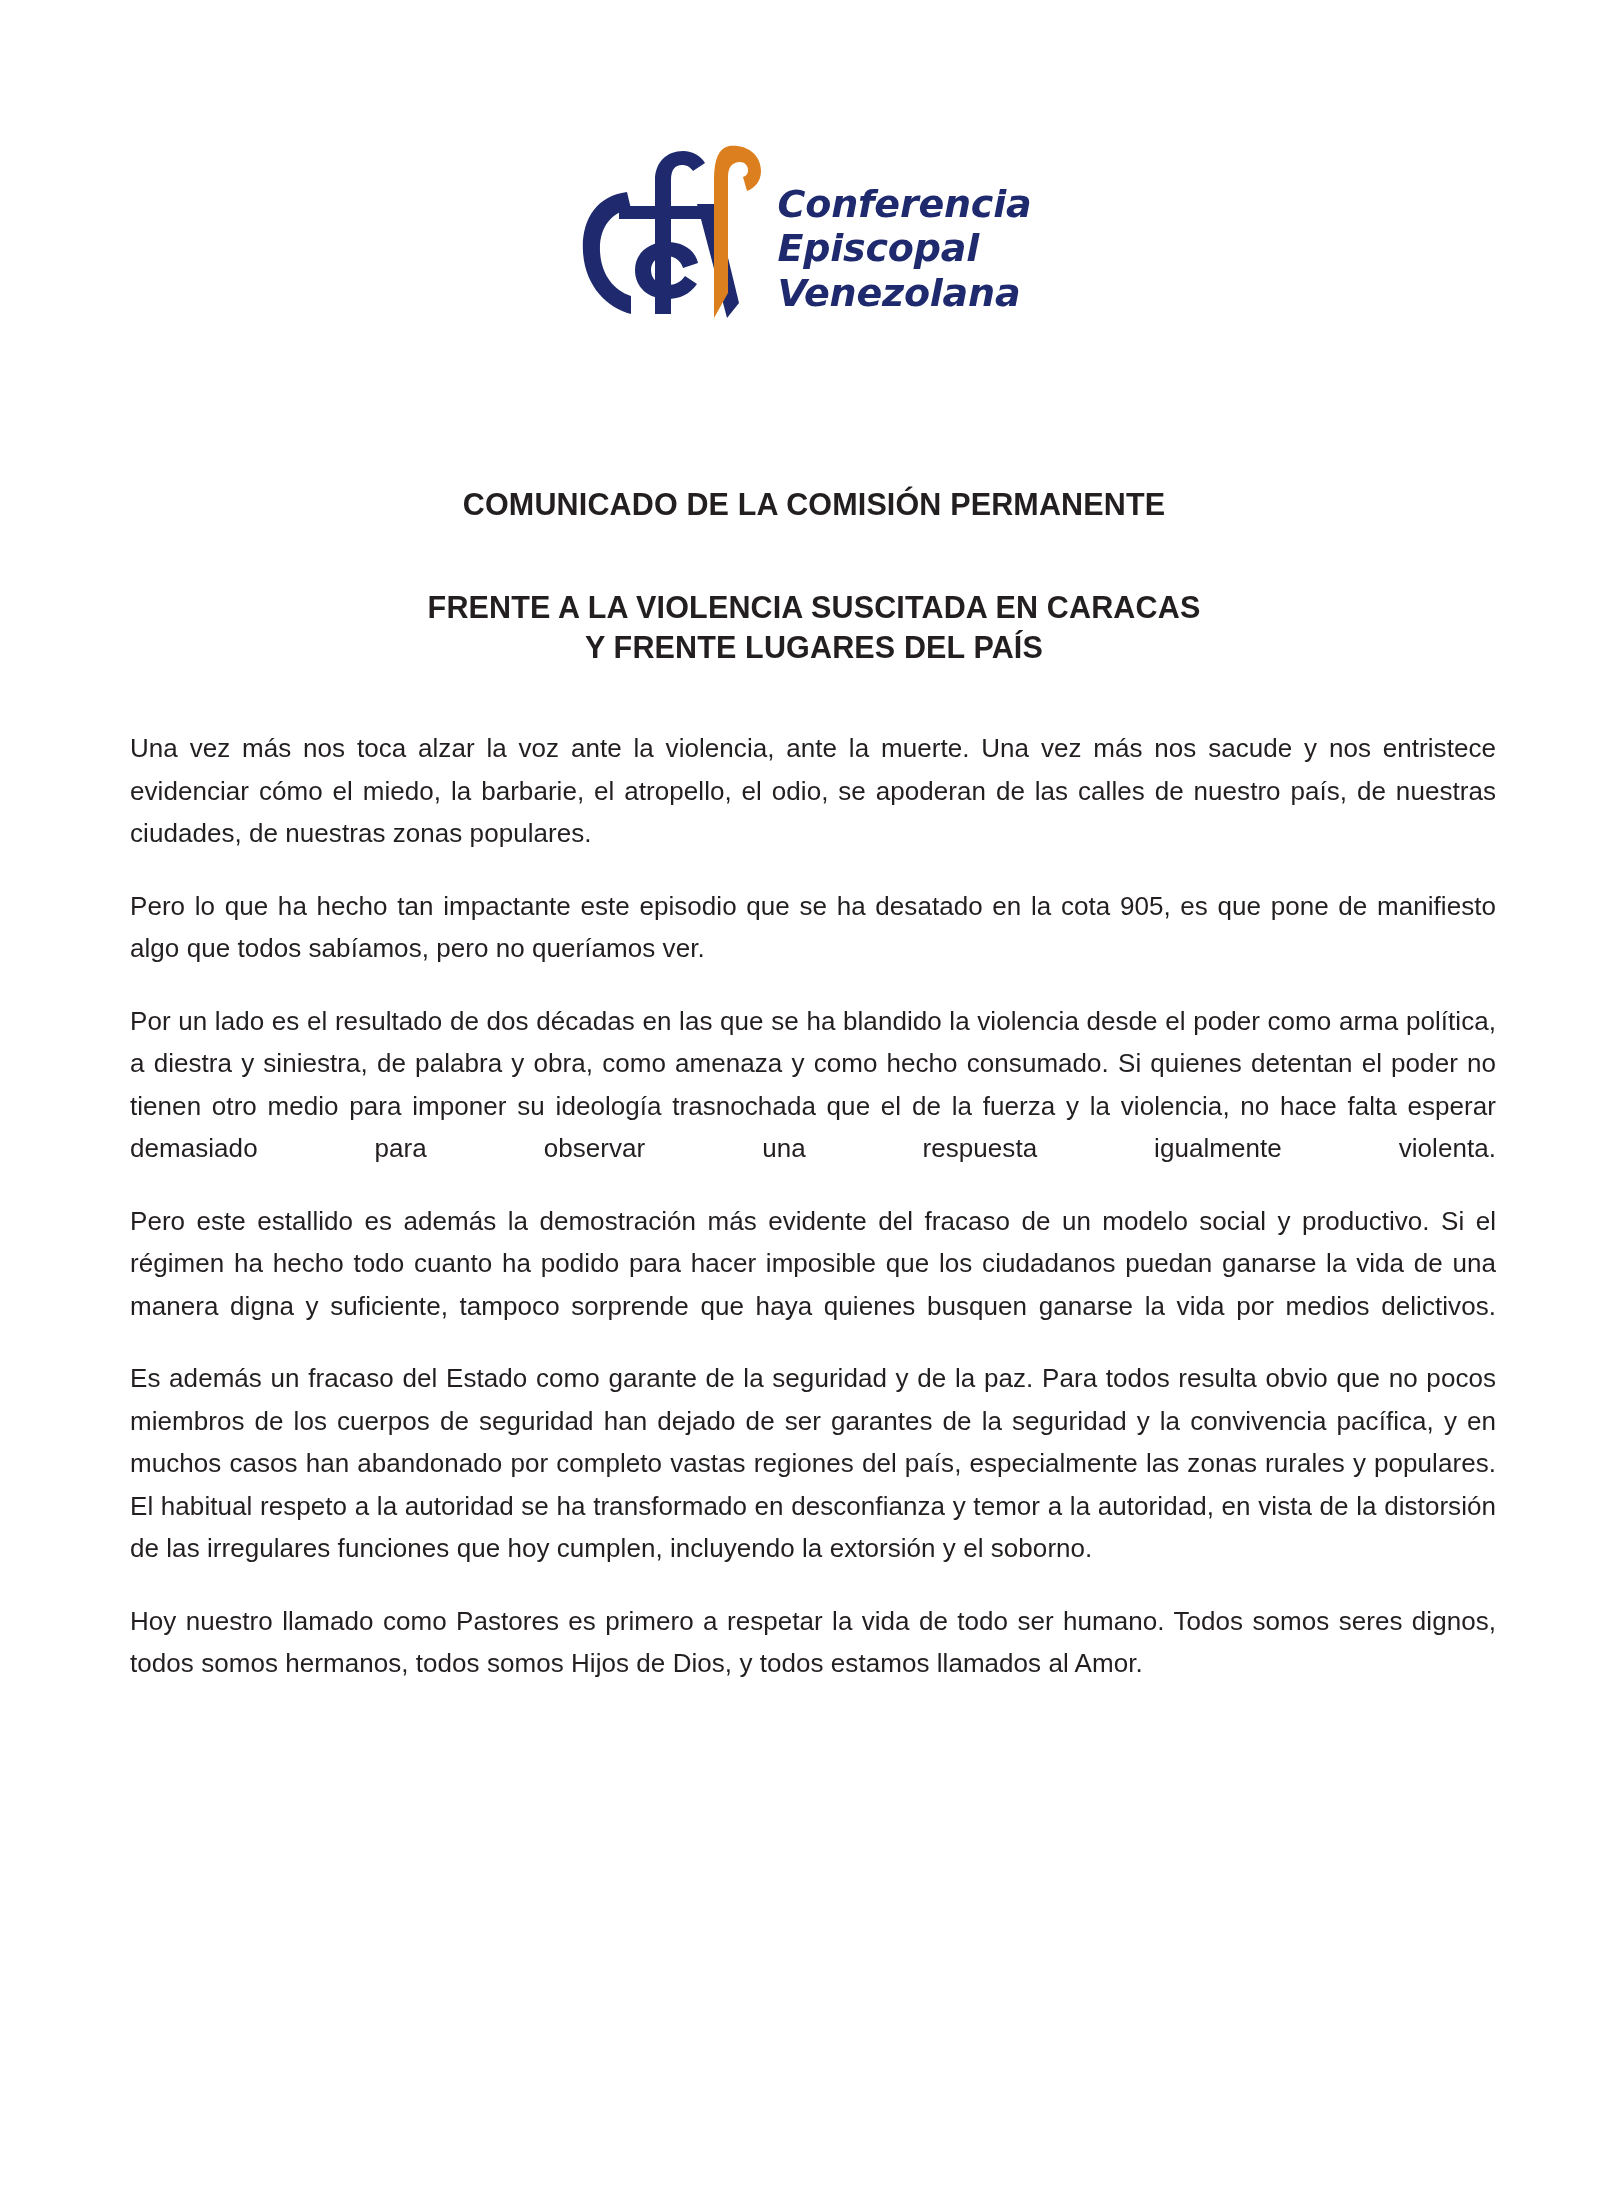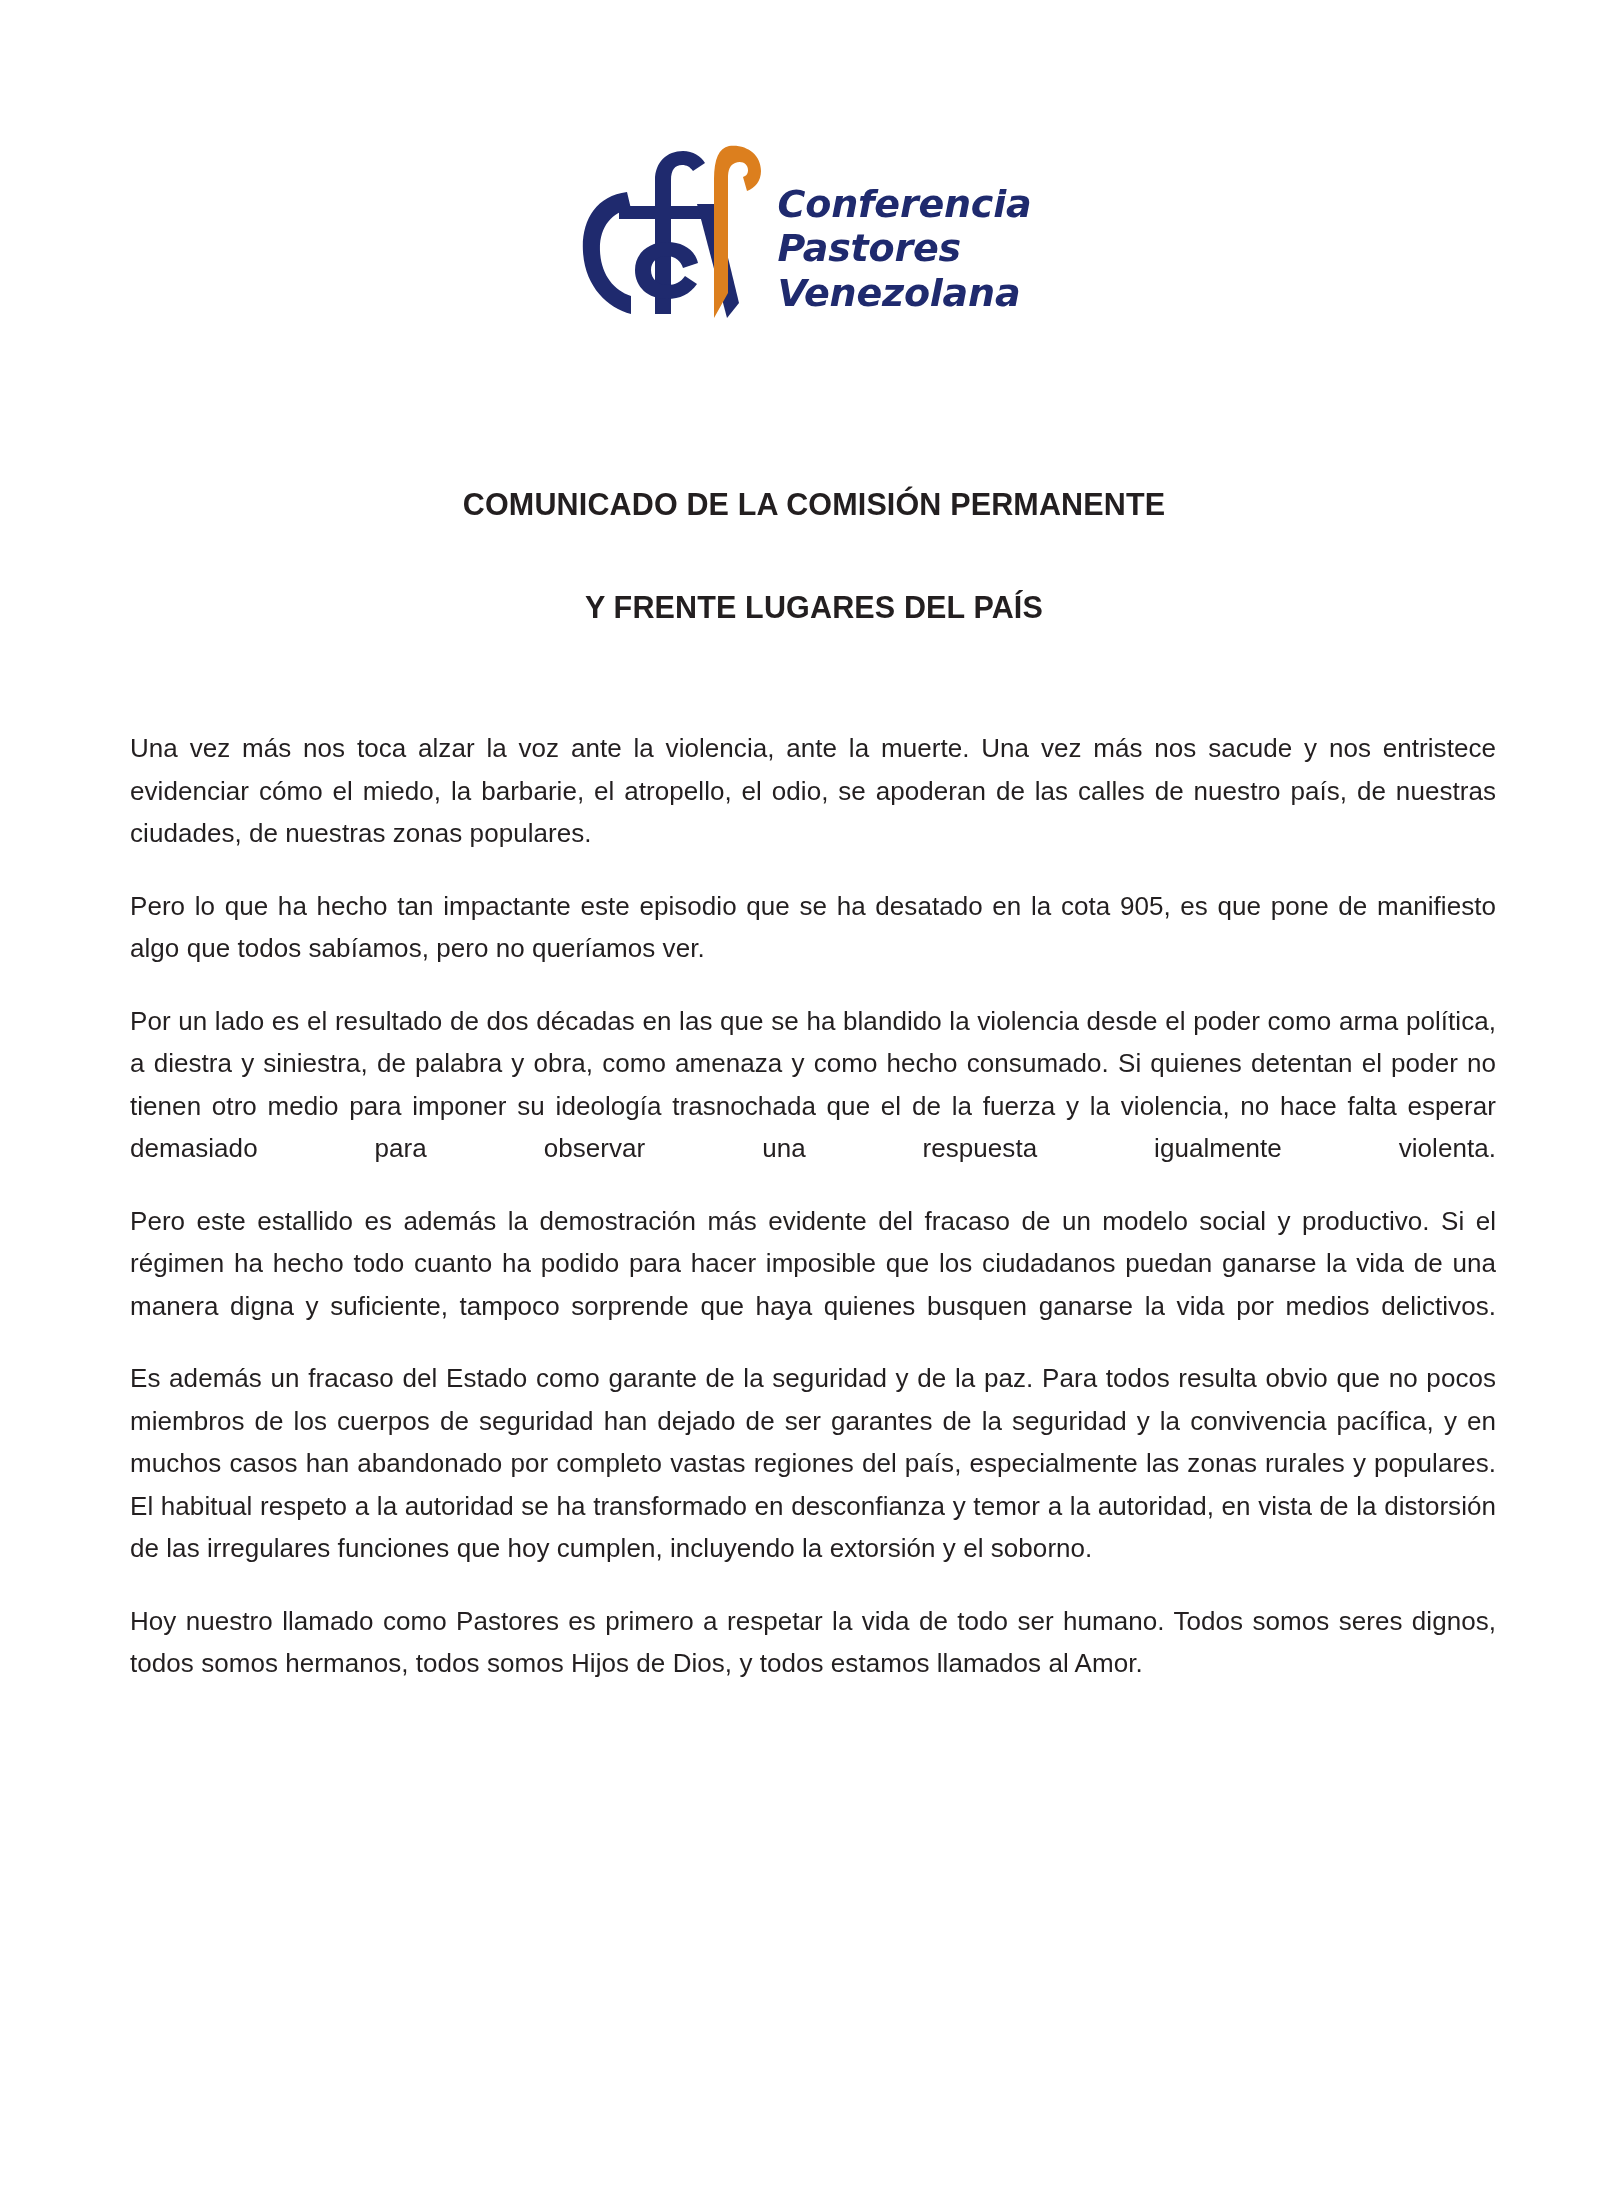--- a/index.html
+++ b/index.html
@@ -154,29 +154,30 @@
         <path d="M128 86 L146 86 L170 185 L158 200 L128 86 Z" fill="#1F2A6E"></path>
 
         <path d="M160 28 C178 26 192 37 192 53 C192 63 186 70 178 73
                  L174 59 C177 58 179 56 179 52 C179 46 173 42 166 45
                  C161 47 159 52 159 60 L159 175 L145 200 L145 61
                  C145 41 150 30 160 28 Z" fill="#DC7F1E"></path>
       </svg>
 
       <div class="logo-wordmark">
         <span>Conferencia</span>
-        <span>Pastores</span>
+        <span>Episcopal</span>
         <span>Venezolana</span>
       </div>
     </div>
   </div>
 
   <div class="headings">
     <h1 class="doc-title">COMUNICADO DE LA COMISIÓN PERMANENTE</h1>
     <h2 class="doc-subtitle">
+      <span class="sub-line">FRENTE A LA VIOLENCIA SUSCITADA EN CARACAS</span>
       <span class="sub-line">Y FRENTE LUGARES DEL PAÍS</span>
     </h2>
   </div>
 
   <div class="body-text">
     <p>Una vez más nos toca alzar la voz ante la violencia, ante la muerte. Una vez más nos sacude y nos entristece evidenciar cómo el miedo, la barbarie, el atropello, el odio, se apoderan de las calles de nuestro país, de nuestras ciudades, de nuestras zonas populares.</p>
     <p>Pero lo que ha hecho tan impactante este episodio que se ha desatado en la cota 905, es que pone de manifiesto algo que todos sabíamos, pero no queríamos ver.</p>
     <p class="stretch-last">Por un lado es el resultado de dos décadas en las que se ha blandido la violencia desde el poder como arma política, a diestra y siniestra, de palabra y obra, como amenaza y como hecho consumado. Si quienes detentan el poder no tienen otro medio para imponer su ideología trasnochada que el de la fuerza y la violencia, no hace falta esperar demasiado para observar una respuesta igualmente violenta.</p>
     <p class="stretch-last">Pero este estallido es además la demostración más evidente del fracaso de un modelo social y productivo. Si el régimen ha hecho todo cuanto ha podido para hacer imposible que los ciudadanos puedan ganarse la vida de una manera digna y suficiente, tampoco sorprende que haya quienes busquen ganarse la vida por medios delictivos.</p>
     <p>Es además un fracaso del Estado como garante de la seguridad y de la paz. Para todos resulta obvio que no pocos miembros de los cuerpos de seguridad han dejado de ser garantes de la seguridad y la convivencia pacífica, y en muchos casos han abandonado por completo vastas regiones del país, especialmente las zonas rurales y populares. El habitual respeto a la autoridad se ha transformado en desconfianza y temor a la autoridad, en vista de la distorsión de las irregulares funciones que hoy cumplen, incluyendo la extorsión y el soborno.</p>

